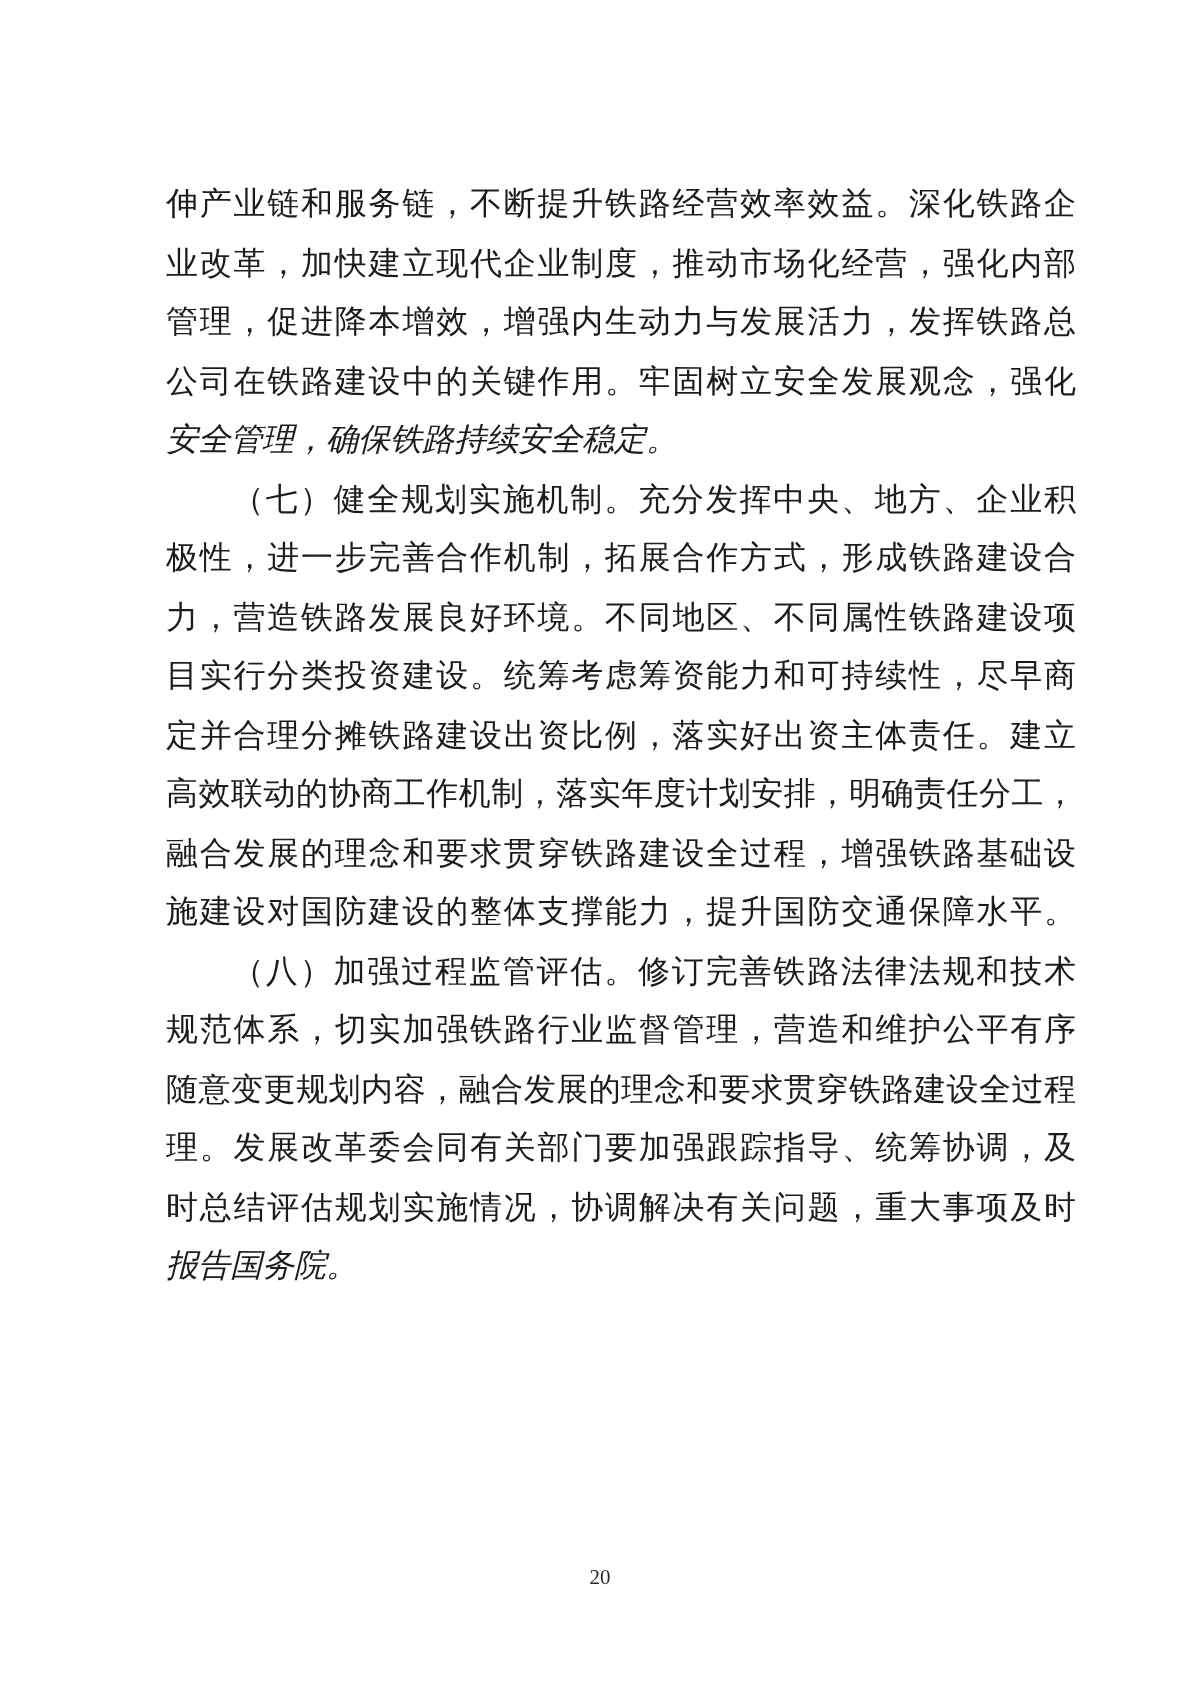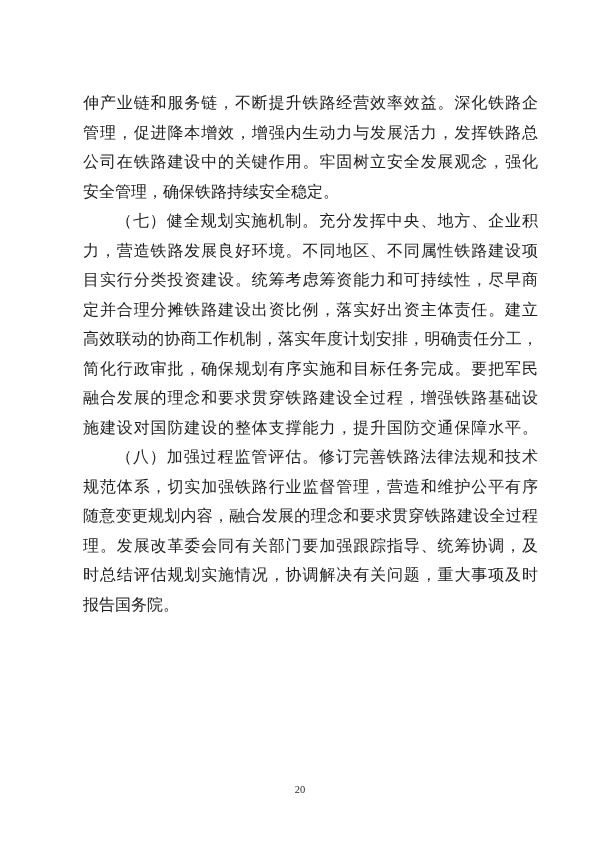--- a/index.html
+++ b/index.html
@@ -35,20 +35,21 @@
     text-align-last: justify;
     text-justify: inter-character;
     white-space: nowrap;
   }
   .line.indent {
     padding-left: 33px;
   }
   .line.short {
     text-align: left;
     text-align-last: left;
+    font-style: italic;
   }
   .heading {
     margin: 8px 0 0 0;
     padding-left: 35px;
     height: 30px;
     line-height: 30px;
     font-family: "Liberation Sans", "DejaVu Sans", sans-serif;
     font-size: 17px;
     font-weight: 700;
     color: #000000;
@@ -66,31 +67,32 @@
   }
 </style>
 </head>
 <body>
 
 <div class="page">
   <div class="text-block">
     <div id="paragraphs">
         <div class="para">
           <div class="line">伸产业链和服务链，不断提升铁路经营效率效益。深化铁路企</div>
+          <div class="line">业改革，加快建立现代企业制度，推动市场化经营，强化内部</div>
           <div class="line">管理，促进降本增效，增强内生动力与发展活力，发挥铁路总</div>
           <div class="line">公司在铁路建设中的关键作用。牢固树立安全发展观念，强化</div>
           <div class="line short">安全管理，确保铁路持续安全稳定。</div>
         </div>
         <div class="para">
           <div class="line indent">（七）健全规划实施机制。充分发挥中央、地方、企业积</div>
+          <div class="line">极性，进一步完善合作机制，拓展合作方式，形成铁路建设合</div>
           <div class="line">力，营造铁路发展良好环境。不同地区、不同属性铁路建设项</div>
           <div class="line">目实行分类投资建设。统筹考虑筹资能力和可持续性，尽早商</div>
           <div class="line">定并合理分摊铁路建设出资比例，落实好出资主体责任。建立</div>
           <div class="line">高效联动的协商工作机制，落实年度计划安排，明确责任分工，</div>
-          <div class="line">简化行政审批，确保规划有序实施和目标任务完成。要把军民</div>
           <div class="line">融合发展的理念和要求贯穿铁路建设全过程，增强铁路基础设</div>
           <div class="line">施建设对国防建设的整体支撑能力，提升国防交通保障水平。</div>
         </div>
         <div class="para">
           <div class="line indent">（八）加强过程监管评估。修订完善铁路法律法规和技术</div>
           <div class="line">规范体系，切实加强铁路行业监督管理，营造和维护公平有序</div>
           <div class="line">随意变更规划内容，融合发展的理念和要求贯穿铁路建设全过程</div>
           <div class="line">理。发展改革委会同有关部门要加强跟踪指导、统筹协调，及</div>
           <div class="line">时总结评估规划实施情况，协调解决有关问题，重大事项及时</div>
           <div class="line short">报告国务院。</div>

